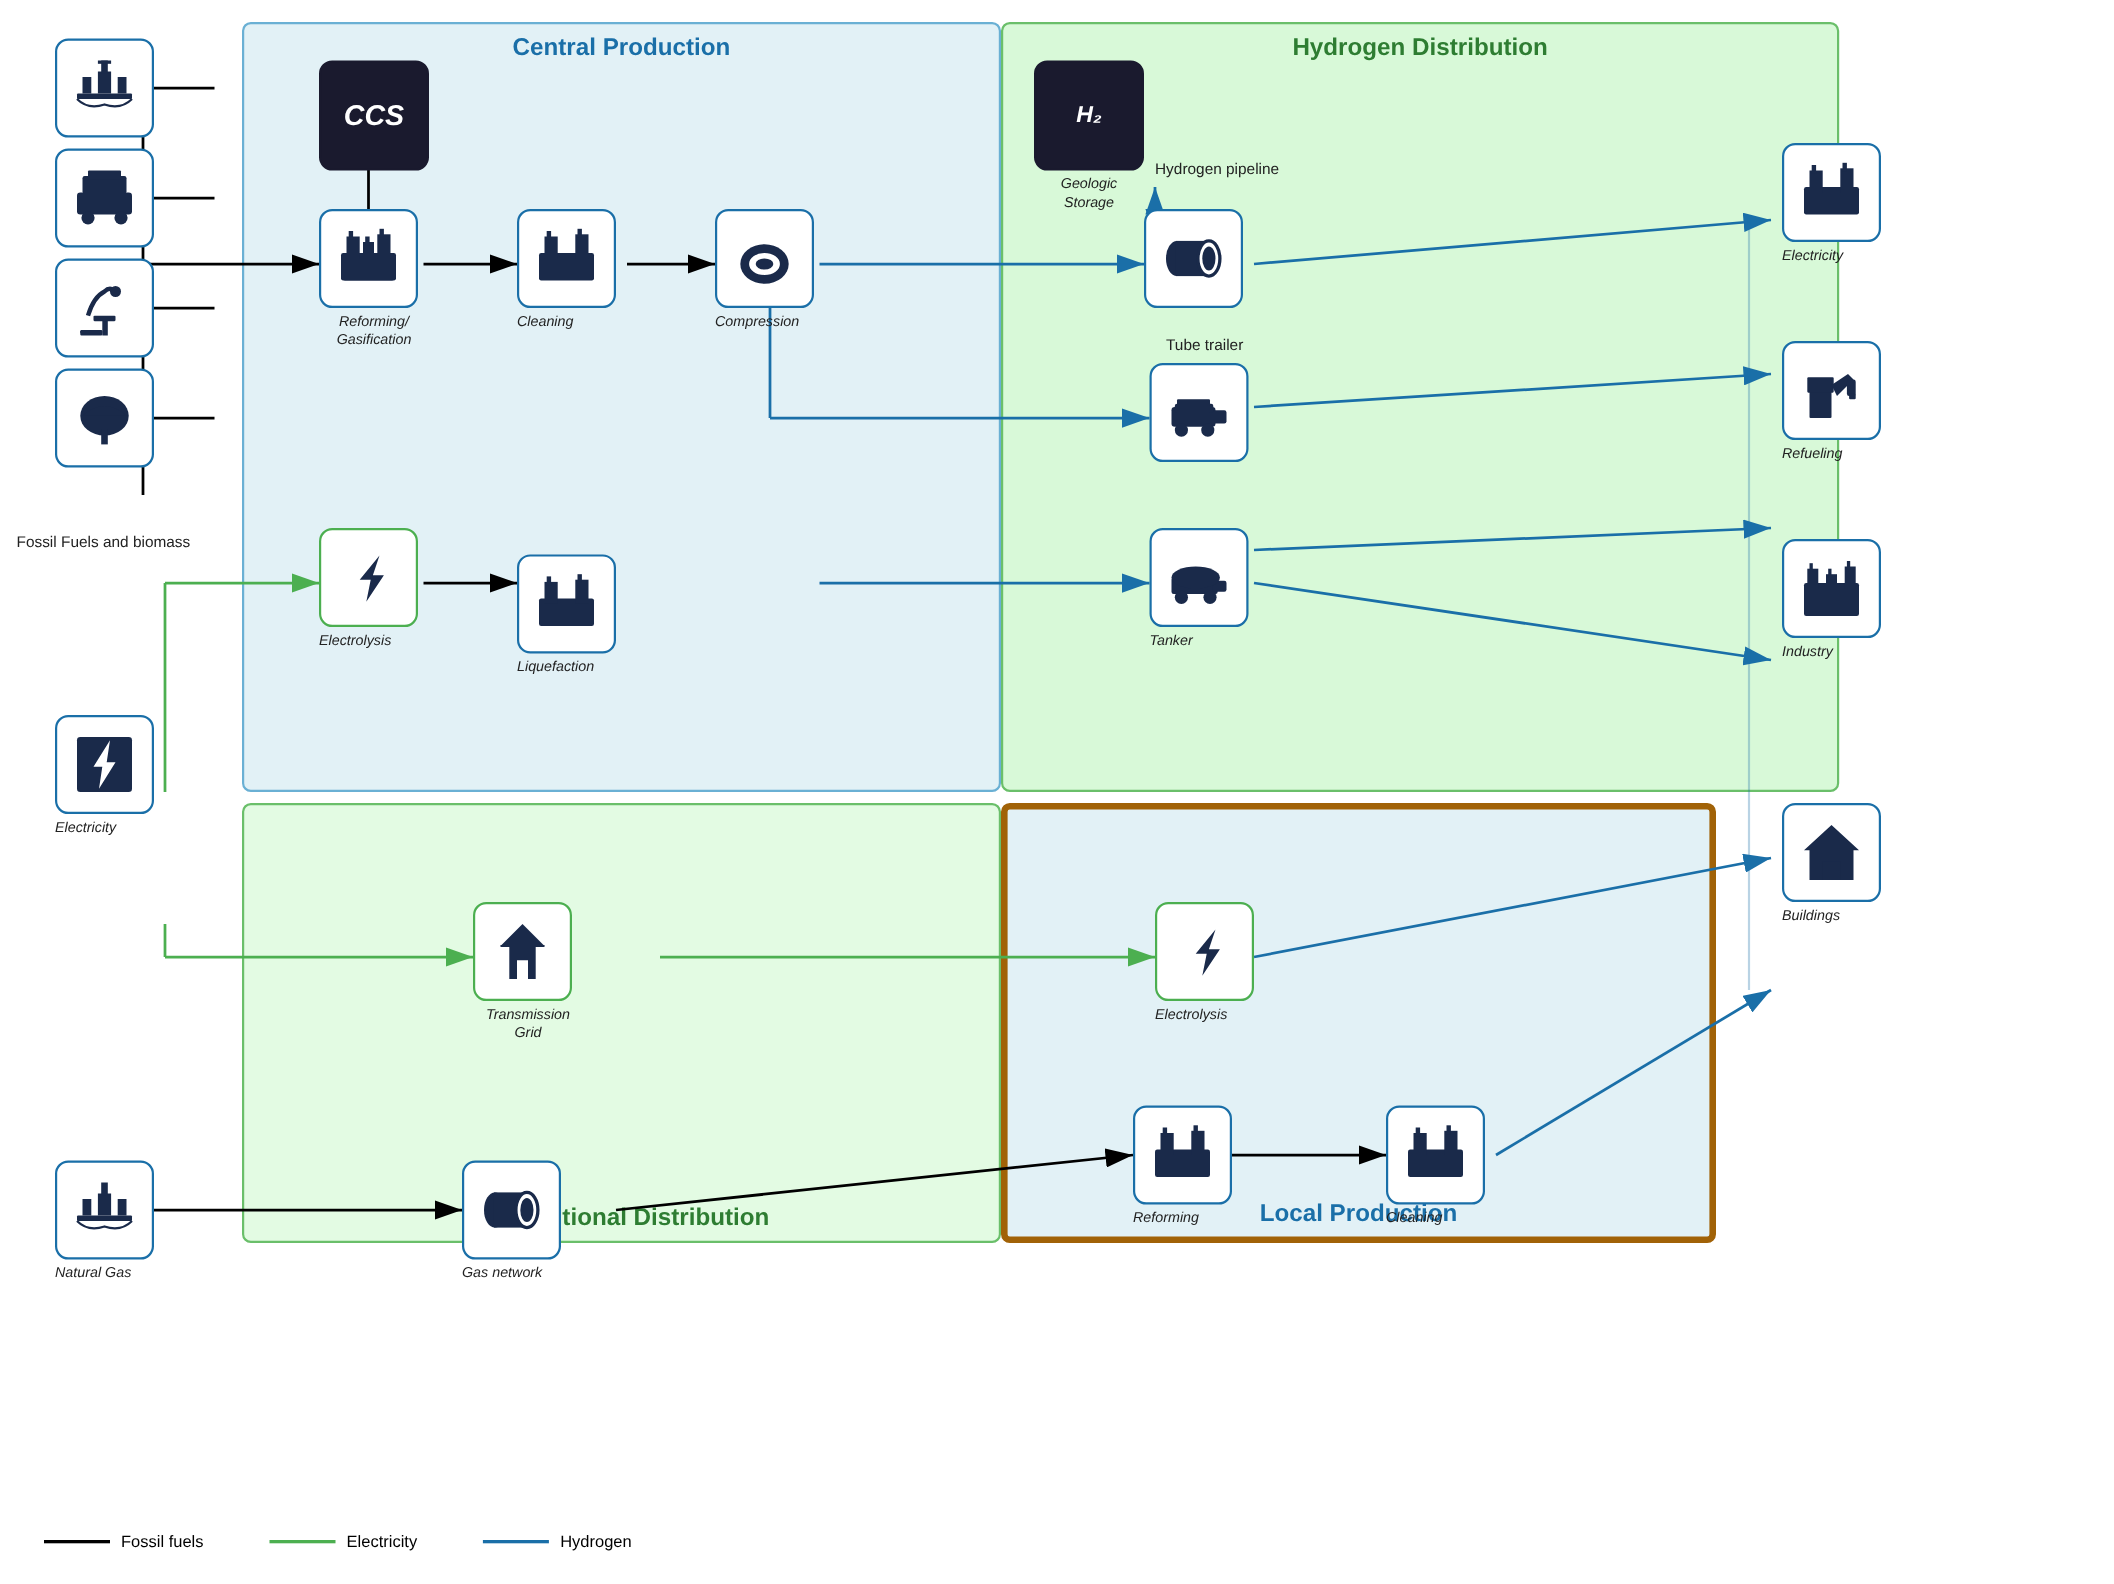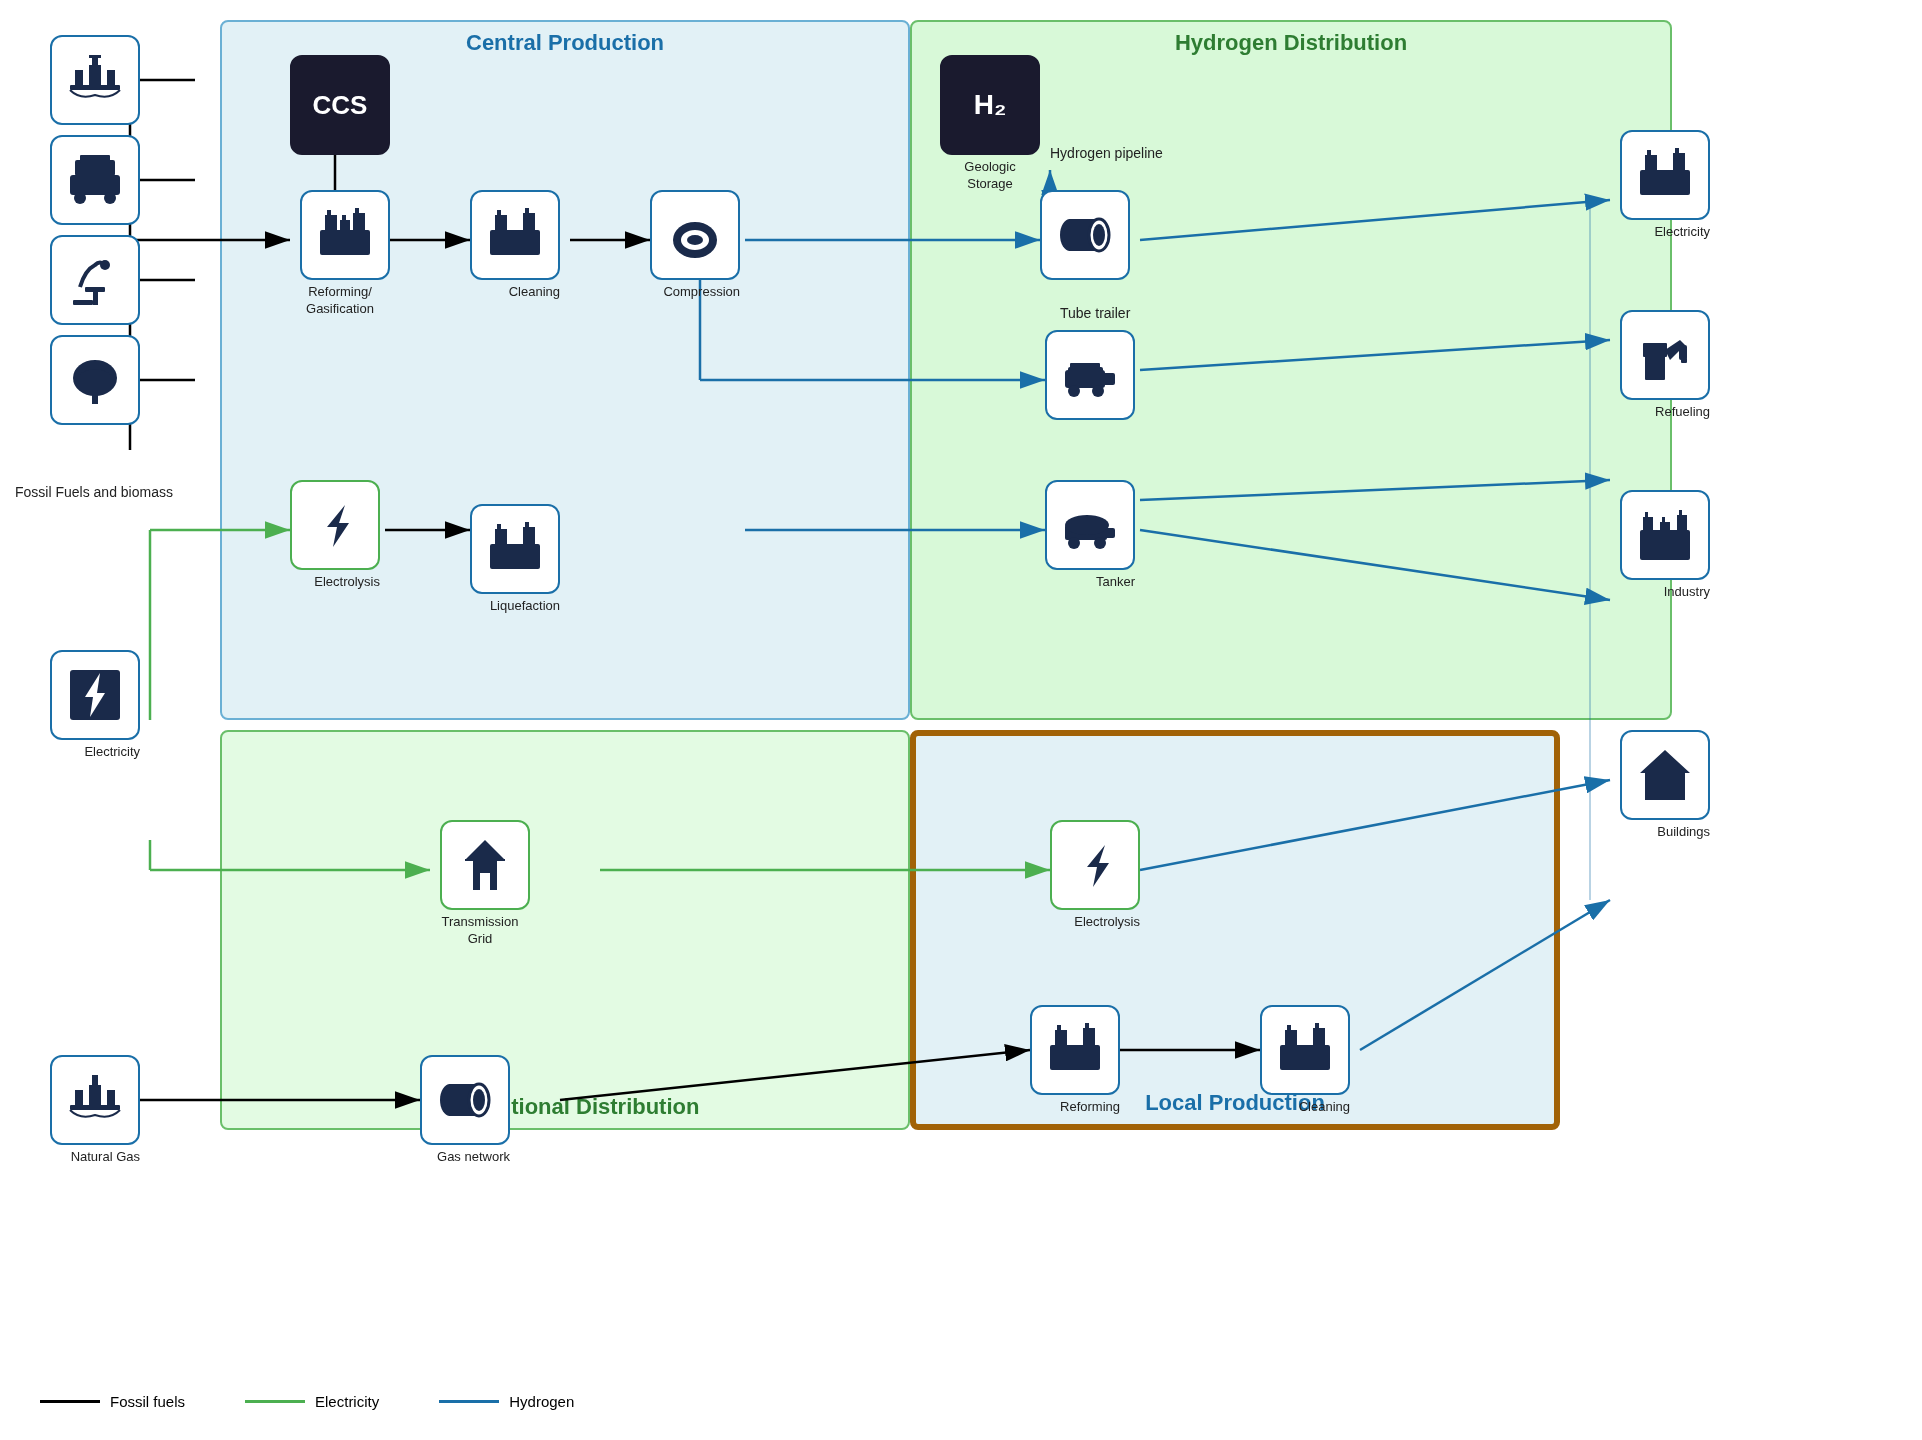--- a/index.html
+++ b/index.html
@@ -74,22 +74,23 @@
     }
 
     .label-blue { color: #1a6fa8; }
     .label-green { color: #2e7d32; }
 
     
     .node {
       position: absolute;
       display: flex;
       flex-direction: column;
-      align-items: flex-end;
+      align-items: flex-start;
       gap: 4px;
+      font-style: italic;
     }
 
     .node-box {
       width: 90px;
       height: 90px;
       border: 2.5px solid #1a6fa8;
       border-radius: 12px;
       background: #fff;
       display: flex;
       align-items: center;
@@ -389,21 +390,21 @@
           <rect x="38" y="8" width="12" height="22"></rect>
           <rect x="12" y="5" width="4" height="8"></rect>
           <rect x="40" y="3" width="4" height="8"></rect>
         </svg>
     </div>
     <div class="node-label">Liquefaction</div>
   </div>
 
   <div class="node" style="position:absolute; left:940px; top:55px;">
     <div class="node-box dark" style="width:100px;height:100px;">
-      <span style="color:white; font-size:28px; font-weight:bold;">H₂</span>
+      <span style="color:white; font-size:21px; font-weight:bold;">H₂</span>
     </div>
     <div class="node-label">Geologic
 Storage</div>
   </div>
 
   <div style="position:absolute; left:1050px; top:145px; font-size:14px; color:#222;">Hydrogen pipeline</div>
 
   <div class="node" style="position:absolute; left:1040px; top:190px;">
     <div class="node-box">
       <svg viewBox="0 0 60 60" fill="#1a2a4a">

